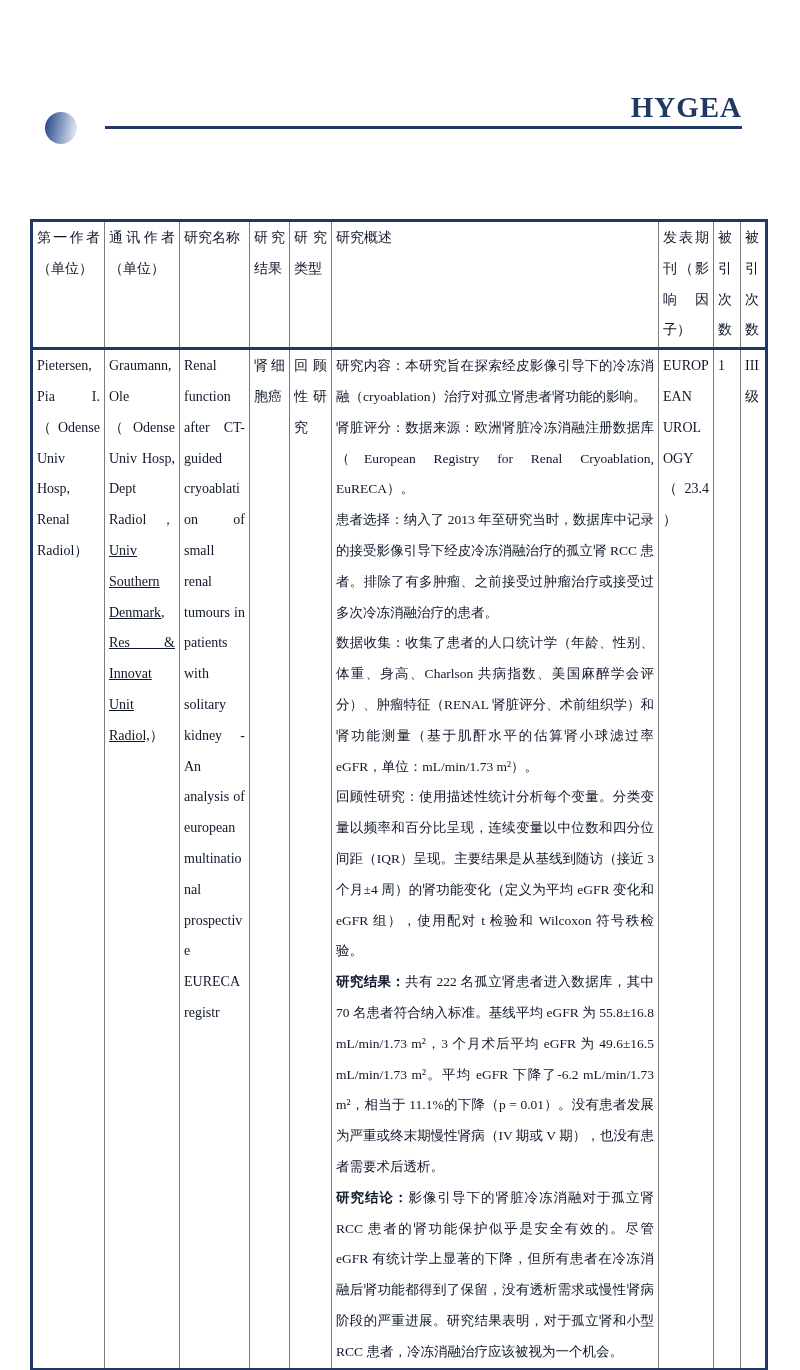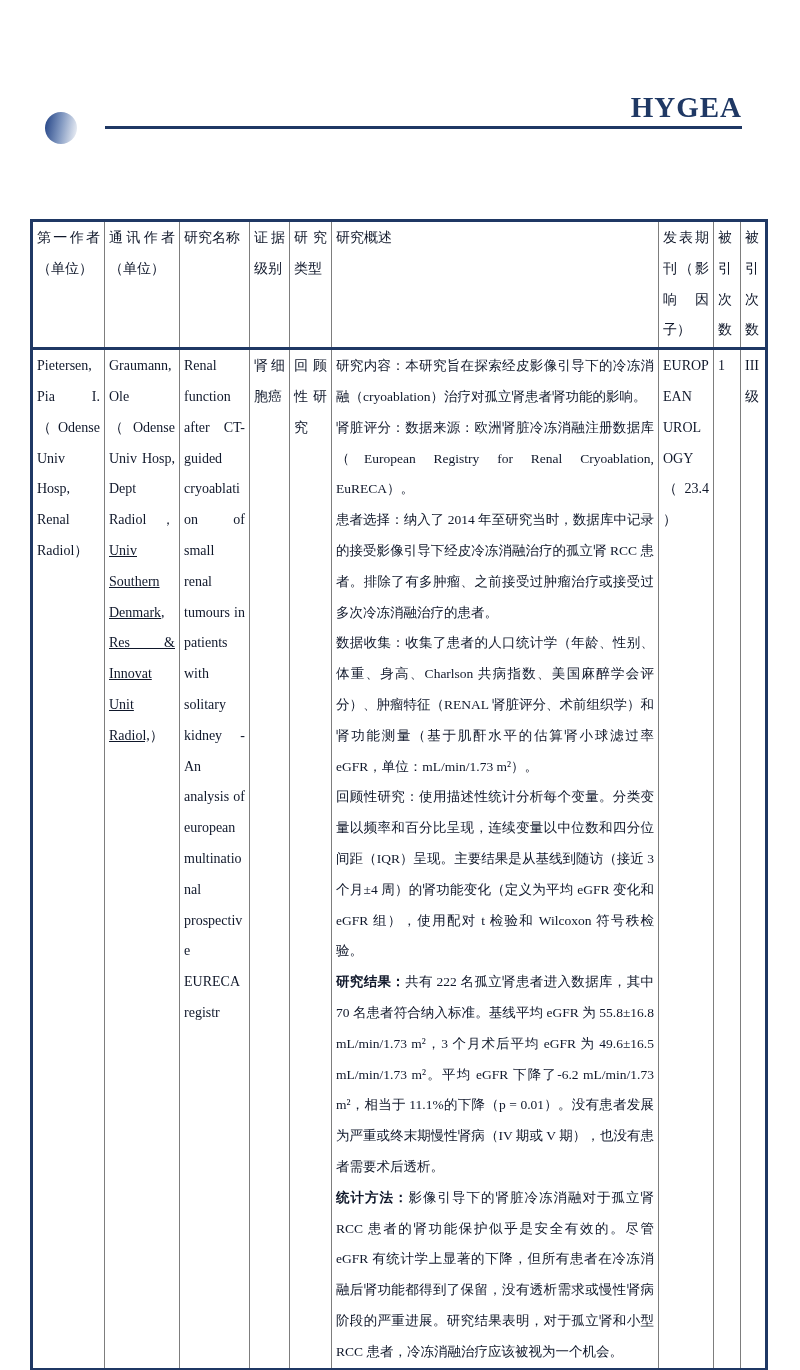--- a/index.html
+++ b/index.html
@@ -95,21 +95,21 @@
       <col style="width:327px">
       <col style="width:55px">
       <col style="width:27px">
       <col style="width:26px">
     </colgroup>
     <thead>
       <tr>
         <th class="c1">第一作者（单位）</th>
         <th class="c2">通讯作者（单位）</th>
         <th class="c3">研究名称</th>
-        <th class="c4">证据级别</th>
+        <th class="c4">研究结果</th>
         <th class="c5">研究类型</th>
         <th class="c6">研究概述</th>
         <th class="c7">发表期刊（影响因子）</th>
         <th class="c8">被引次数</th>
         <th class="c9">被引次数</th>
       </tr>
     </thead>
     <tbody>
       <tr class="main">
         <td class="c1">Pietersen, Pia I.（Odense Univ Hosp, Renal Radiol）</td>
@@ -117,29 +117,29 @@
         <td class="c3">Renal function after CT-guided cryoablation of small renal tumours in patients with solitary kidney - An analysis of european multinational prospective EURECA registr</td>
         <td class="c4">肾细胞癌</td>
         <td class="c5">回顾性研究</td>
         <td class="c6">
           <div>
 
               <p class="ov"><span class="ov-label">研究内容：</span><span>本研究旨在探索经皮影像引导下的冷冻消融（cryoablation）治疗对孤立肾患者肾功能的影响。</span></p>
 
               <p class="ov"><span class="ov-label">肾脏评分：</span><span>数据来源：欧洲肾脏冷冻消融注册数据库（European Registry for Renal Cryoablation, EuRECA）。</span></p>
 
-              <p class="ov"><span class="ov-label">患者选择：</span><span>纳入了 2014 年至研究当时，数据库中记录的接受影像引导下经皮冷冻消融治疗的孤立肾 RCC 患者。排除了有多肿瘤、之前接受过肿瘤治疗或接受过多次冷冻消融治疗的患者。</span></p>
+              <p class="ov"><span class="ov-label">患者选择：</span><span>纳入了 2013 年至研究当时，数据库中记录的接受影像引导下经皮冷冻消融治疗的孤立肾 RCC 患者。排除了有多肿瘤、之前接受过肿瘤治疗或接受过多次冷冻消融治疗的患者。</span></p>
 
               <p class="ov"><span class="ov-label">数据收集：</span><span>收集了患者的人口统计学（年龄、性别、体重、身高、Charlson 共病指数、美国麻醉学会评分）、肿瘤特征（RENAL 肾脏评分、术前组织学）和肾功能测量（基于肌酐水平的估算肾小球滤过率 eGFR，单位：mL/min/1.73 m²）。</span></p>
 
               <p class="ov"><span class="ov-label">回顾性研究：</span><span>使用描述性统计分析每个变量。分类变量以频率和百分比呈现，连续变量以中位数和四分位间距（IQR）呈现。主要结果是从基线到随访（接近 3 个月±4 周）的肾功能变化（定义为平均 eGFR 变化和 eGFR 组），使用配对 t 检验和 Wilcoxon 符号秩检验。</span></p>
 
               <p class="ov"><span class="ov-label" style="font-weight: bold;">研究结果：</span><span>共有 222 名孤立肾患者进入数据库，其中 70 名患者符合纳入标准。基线平均 eGFR 为 55.8±16.8 mL/min/1.73 m²，3 个月术后平均 eGFR 为 49.6±16.5 mL/min/1.73 m²。平均 eGFR 下降了-6.2 mL/min/1.73 m²，相当于 11.1%的下降（p = 0.01）。没有患者发展为严重或终末期慢性肾病（IV 期或 V 期），也没有患者需要术后透析。</span></p>
 
-              <p class="ov"><span class="ov-label" style="font-weight: bold;">统计方法：</span><span>影像引导下的肾脏冷冻消融对于孤立肾 RCC 患者的肾功能保护似乎是安全有效的。尽管 eGFR 有统计学上显著的下降，但所有患者在冷冻消融后肾功能都得到了保留，没有透析需求或慢性肾病阶段的严重进展。研究结果表明，对于孤立肾和小型 RCC 患者，冷冻消融治疗应该被视为一个机会。</span></p>
+              <p class="ov"><span class="ov-label" style="font-weight: bold;">研究结论：</span><span>影像引导下的肾脏冷冻消融对于孤立肾 RCC 患者的肾功能保护似乎是安全有效的。尽管 eGFR 有统计学上显著的下降，但所有患者在冷冻消融后肾功能都得到了保留，没有透析需求或慢性肾病阶段的严重进展。研究结果表明，对于孤立肾和小型 RCC 患者，冷冻消融治疗应该被视为一个机会。</span></p>
             </div>
         </td>
         <td class="c7">EUROPEAN UROLOGY（23.4）</td>
         <td class="c8">1</td>
         <td class="c9">III 级</td>
       </tr>
       <tr class="sliver">
         <td class="c1"></td>
         <td class="c2"></td>
         <td class="c3"></td>

